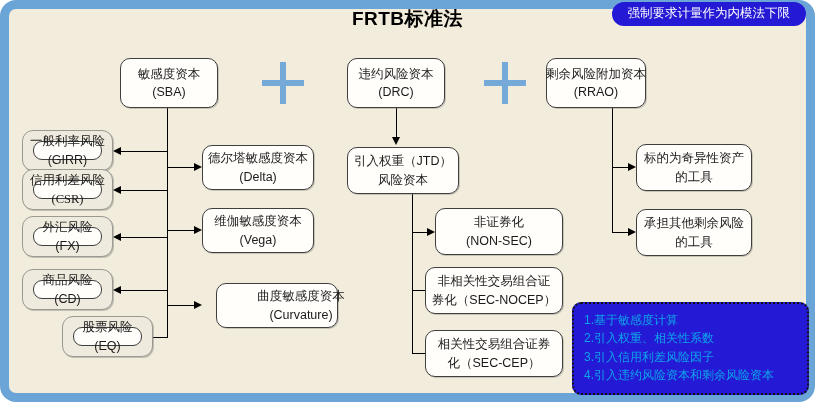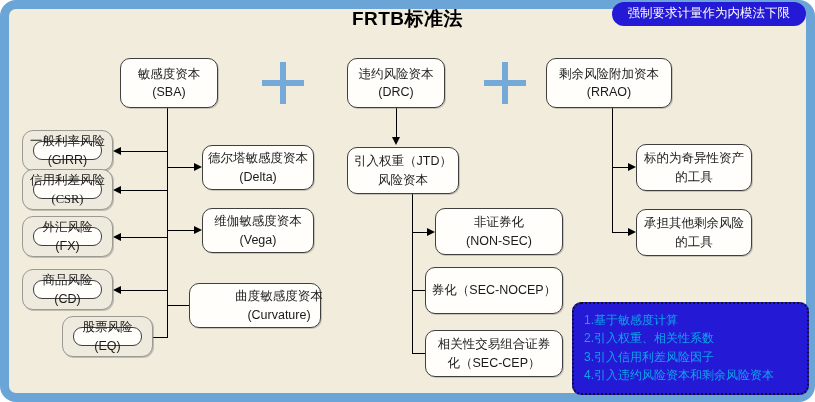--- a/index.html
+++ b/index.html
@@ -116,21 +116,21 @@
   <div class="node" style="left:347px;top:58px;width:98px;height:50px;">
     <span class="ln">违约风险资本</span>
     <span class="ln">(DRC)</span>
   </div>
 
   <div class="plus" style="left:484px;top:62px;width:42px;height:42px;">
     <div class="h" style="left:0;top:18px;width:42px;height:6px;"></div>
     <div class="v" style="left:18px;top:0;width:6px;height:42px;"></div>
   </div>
 
-  <div class="node" style="left:546px;top:58px;width:126px;height:50px;">
+  <div class="node" style="left:546px;top:58px;width:100px;height:50px;">
     <span class="ln">剩余风险附加资本</span>
     <span class="ln">(RRAO)</span>
   </div>
 
   <div class="ln-v" style="left:167px;top:108px;height:230px;"></div>
 
   <div class="ln-h" style="left:121px;top:151px;width:47px;"></div>
   <div class="arrow left" style="left:113px;top:147px;"></div>
 
   <div class="ln-h" style="left:121px;top:190px;width:47px;"></div>
@@ -192,21 +192,21 @@
   <div class="node" style="left:202px;top:145px;width:112px;height:45px;">
     <span class="ln">德尔塔敏感度资本</span>
     <span class="ln">(Delta)</span>
   </div>
 
   <div class="node" style="left:202px;top:208px;width:112px;height:45px;">
     <span class="ln">维伽敏感度资本</span>
     <span class="ln">(Vega)</span>
   </div>
 
-  <div class="node" style="left:189px;top:283px;width:132px;height:45px;padding-left:48px;">
+  <div class="node" style="left:216px;top:283px;width:122px;height:45px;padding-left:48px;">
     <span class="ln">曲度敏感度资本</span>
     <span class="ln">(Curvature)</span>
   </div>
 
   <div class="ln-v" style="left:396px;top:108px;height:30px;"></div>
   <div class="arrow down" style="left:392px;top:137px;"></div>
 
   <div class="ln-v" style="left:412px;top:194px;height:160px;"></div>
 
   <div class="ln-h" style="left:412px;top:232px;width:16px;"></div>
@@ -222,20 +222,21 @@
     <span class="ln">引入权重（JTD）</span>
     <span class="ln">风险资本</span>
   </div>
 
   <div class="node" style="left:435px;top:208px;width:128px;height:47px;">
     <span class="ln">非证券化</span>
     <span class="ln">(NON-SEC)</span>
   </div>
 
   <div class="node" style="left:425px;top:267px;width:138px;height:47px;">
+    <span class="ln">非相关性交易组合证</span>
     <span class="ln">券化（SEC-NOCEP）</span>
   </div>
 
   <div class="node" style="left:425px;top:330px;width:138px;height:47px;">
     <span class="ln">相关性交易组合证券</span>
     <span class="ln">化（SEC-CEP）</span>
   </div>
 
   <div class="ln-v" style="left:612px;top:108px;height:125px;"></div>
 

